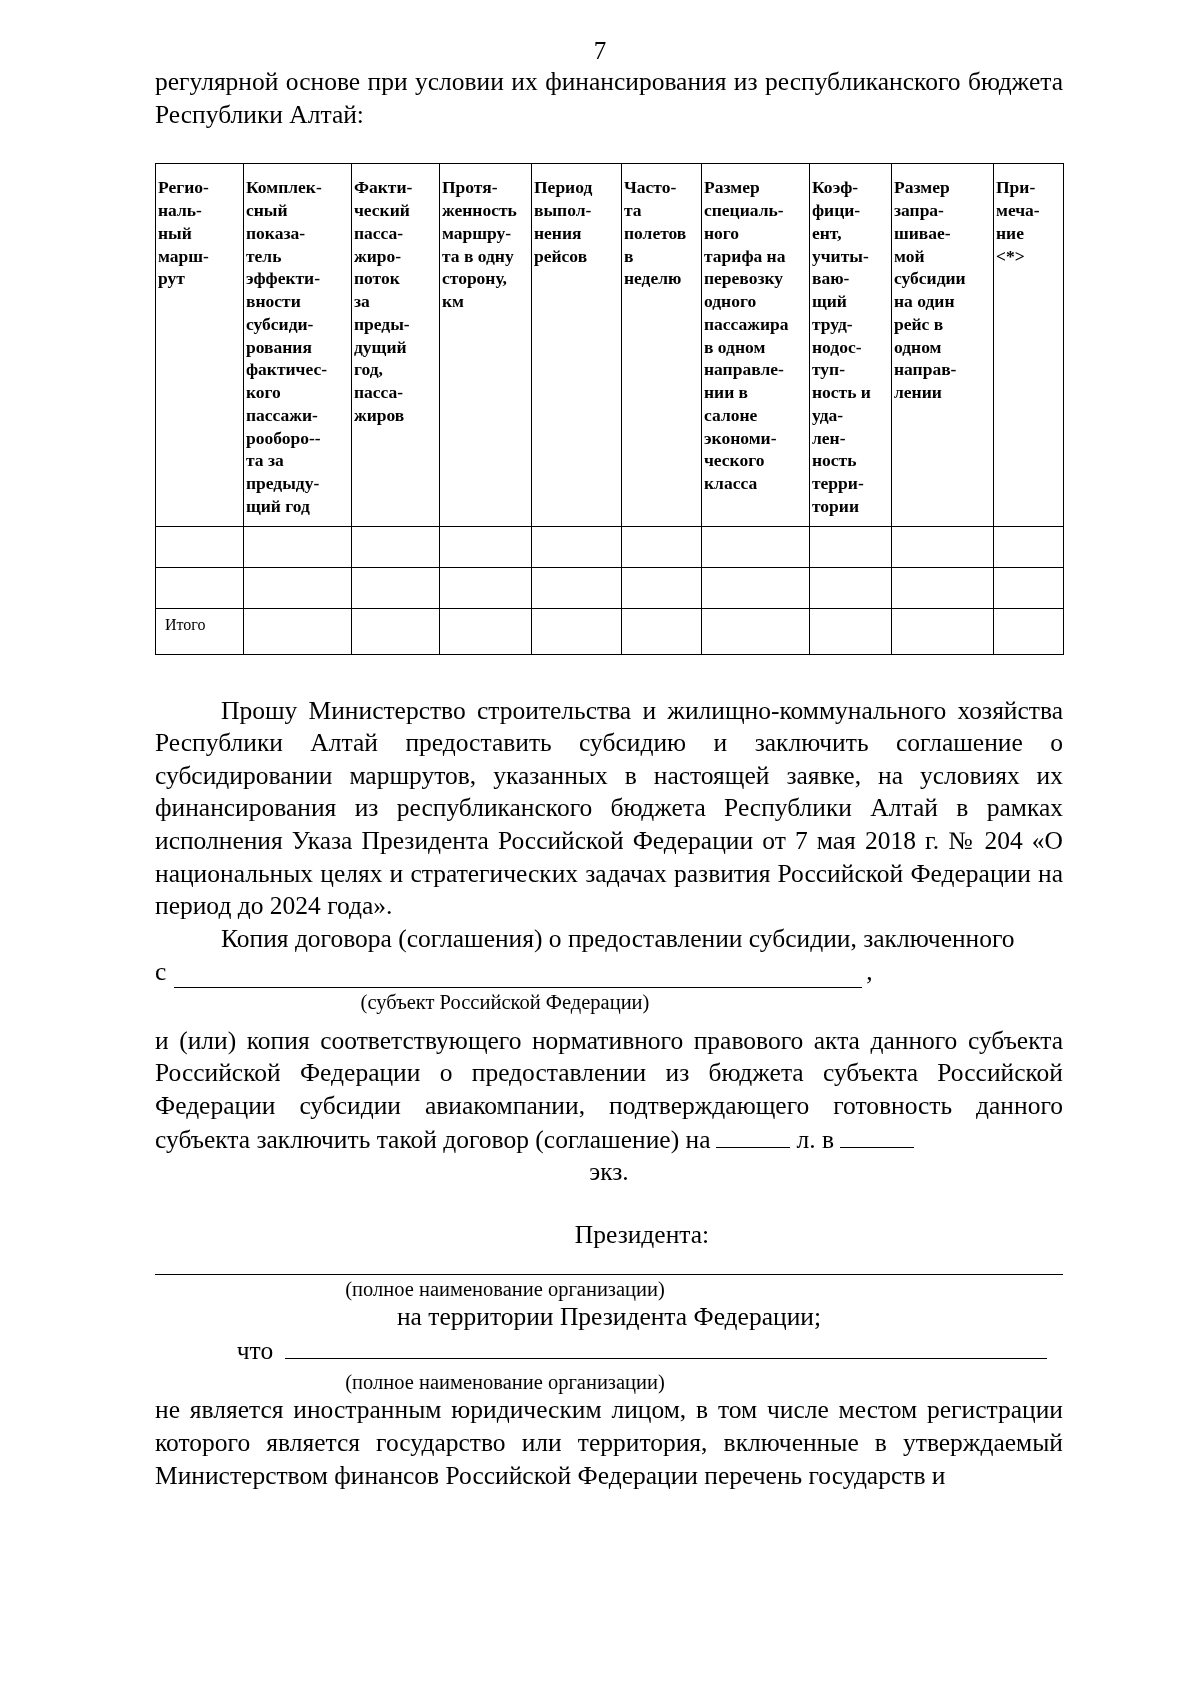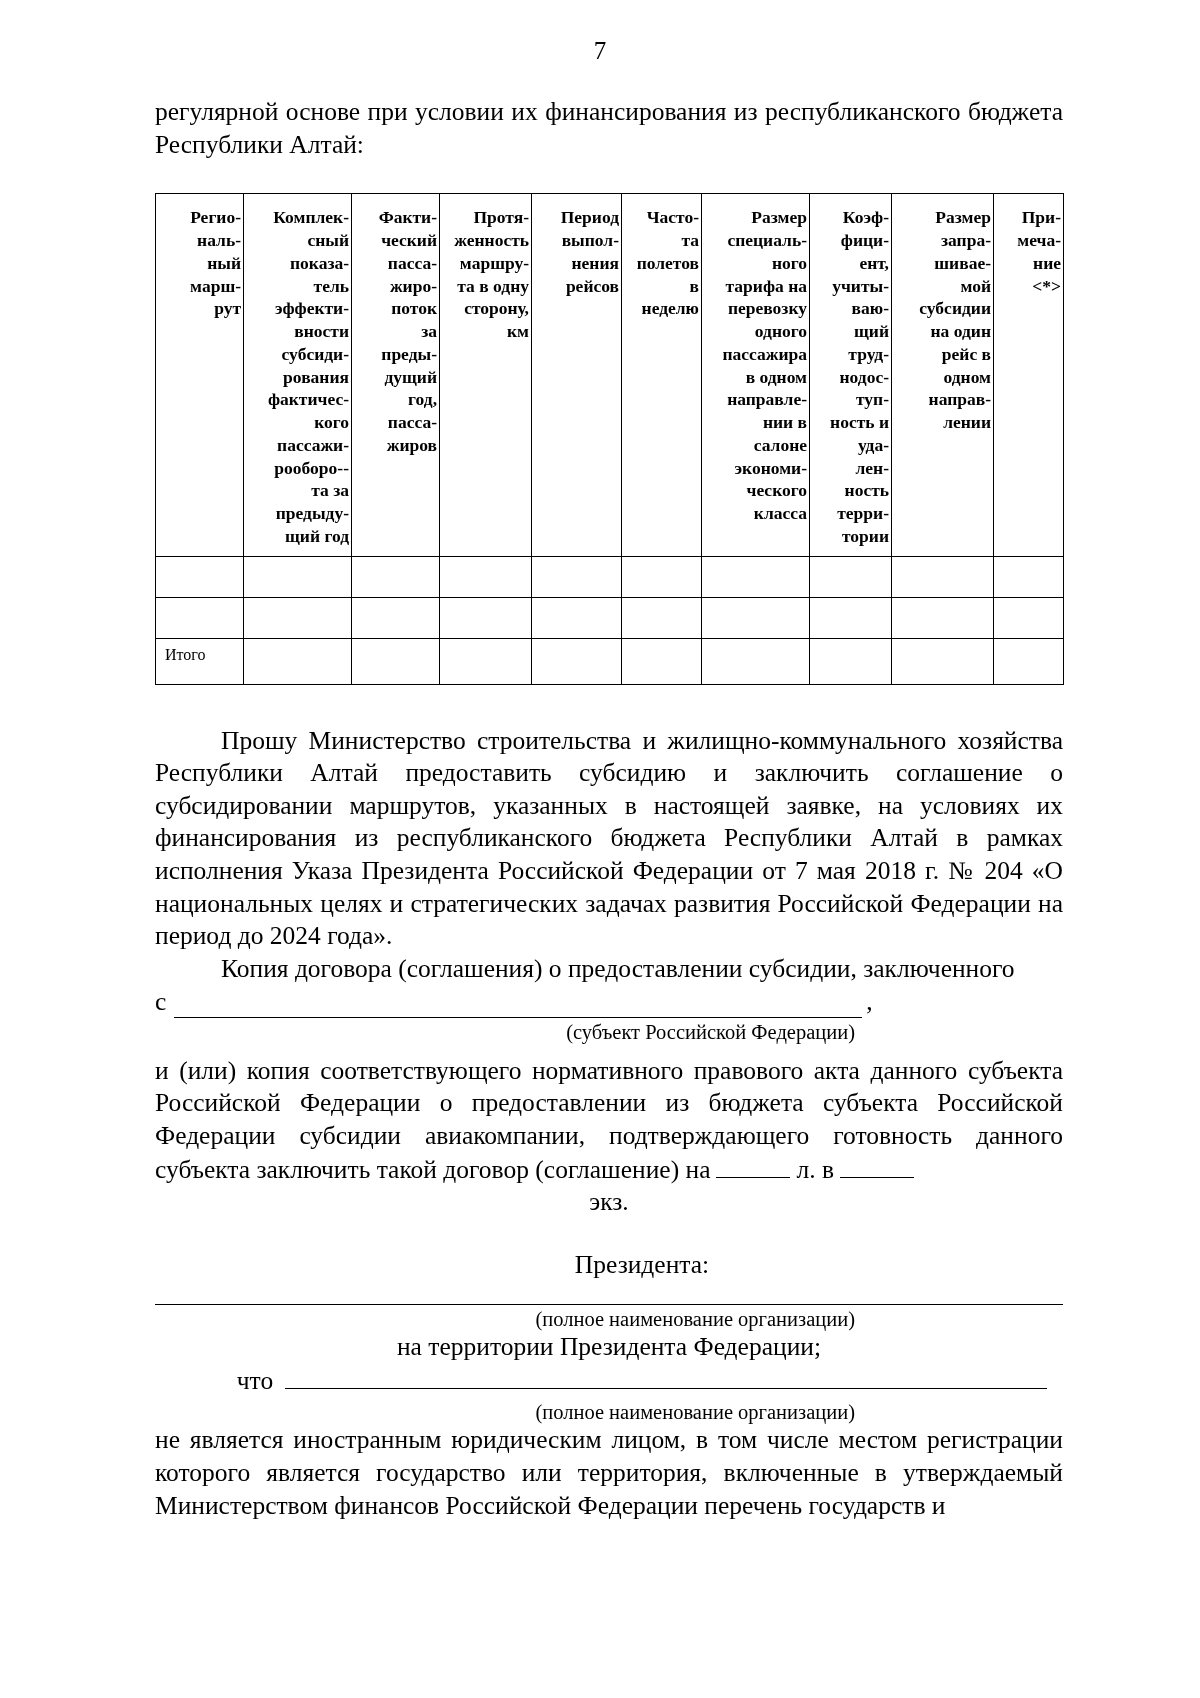--- a/index.html
+++ b/index.html
@@ -27,21 +27,21 @@
     left: 0;
     width: 1200px;
     text-align: center;
     font-size: 25px;
     line-height: 1;
   }
 
   .content {
     position: absolute;
     left: 155px;
-    top: 96px;
+    top: 66px;
     width: 908px;
   }
 
   p.body-par {
     margin: 0;
     font-size: 25.5px;
     line-height: 1.28;
     text-align: justify;
     text-justify: inter-word;
     hyphens: none;
@@ -67,21 +67,21 @@
   table.form-table th,
   table.form-table td {
     border: 1.3px solid #000000;
     padding: 0;
     vertical-align: top;
   }
   table.form-table th {
     font-size: 17.5px;
     font-weight: bold;
     line-height: 1.30;
-    text-align: right;
+    text-align: left;
     padding: 12px 2px 8px 2px;
     word-break: break-word;
   }
   table.form-table td.empty-cell {
     height: 40px;
   }
   table.form-table td.total-cell {
     height: 38px;
     font-size: 16px;
     font-weight: normal;
@@ -104,21 +104,21 @@
 
   
   .u-line {
     display: inline-block;
     border-bottom: 1.6px solid #000000;
     vertical-align: baseline;
     height: 0.95em;
   }
   .caption-small {
     font-size: 20.5px;
-    text-align: right;
+    text-align: center;
     margin: 2px 0 0 0;
     line-height: 1.2;
   }
   .caption-row {
     width: 908px;
     text-align: center;
   }
   .spacer-10 { height: 10px; }
   .spacer-16 { height: 16px; }
   .spacer-30 { height: 30px; }

